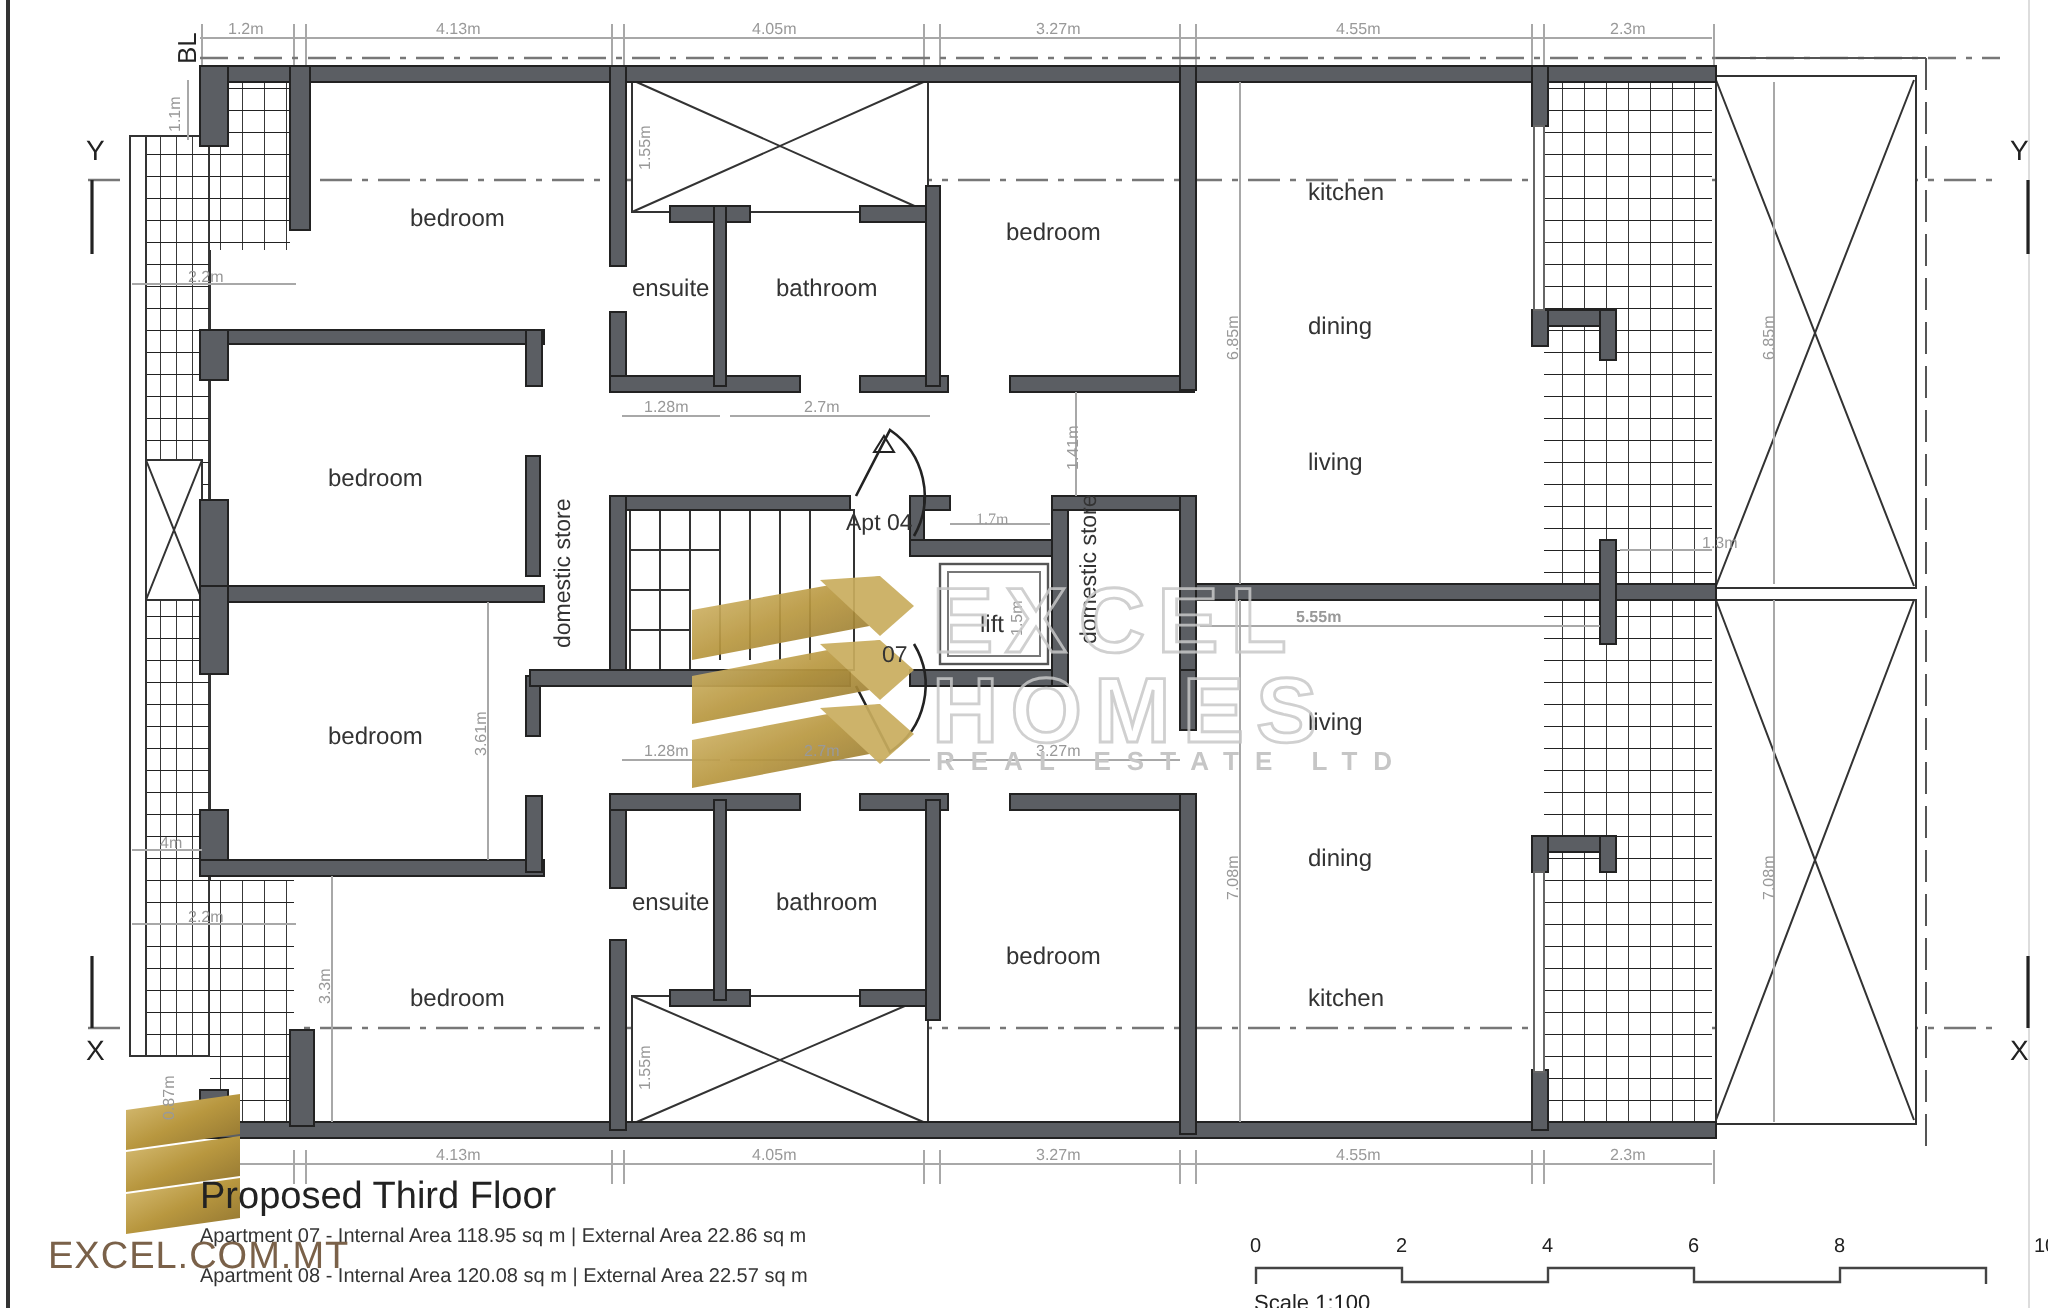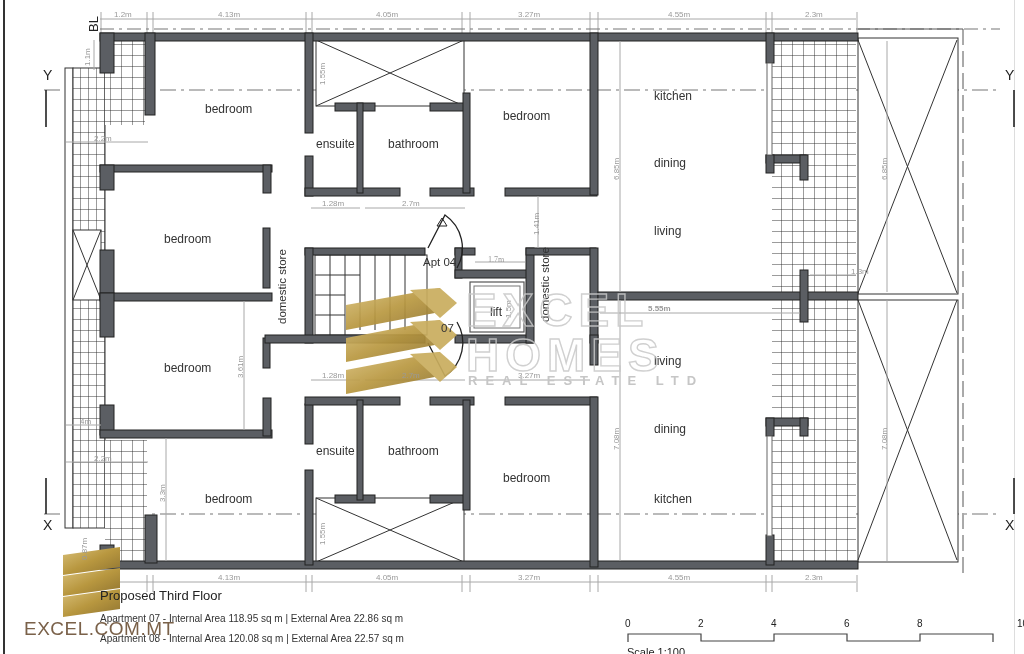--- a/index.html
+++ b/index.html
@@ -5,21 +5,21 @@
   html, body { margin:0; padding:0; background:#fff; }
   body { width:1024px; height:654px; position:relative; overflow:hidden; font-family:"Liberation Sans", sans-serif; }
   .frame-left { position:absolute; left:3px; top:0; width:2px; height:654px; background:#333; }
   .frame-right { position:absolute; left:1014px; top:0; width:1px; height:654px; background:#ddd; }
   svg.plan { position:absolute; left:0; top:0; }
   .room-label { position:absolute; font-size:12px; color:#333; white-space:nowrap; }
   .room-label.v { transform:rotate(-90deg); transform-origin:left top; font-size:11.5px; line-height:11px; text-align:center; }
   .dim { position:absolute; font-size:8px; color:#999; white-space:nowrap; }
   .dim.v { transform:rotate(-90deg); transform-origin:left top; }
   .axis-label { position:absolute; font-size:14px; color:#222; }
-  .title { position:absolute; left:100px; top:588px; font-size:13px; color:#222; }
+  .title { position:absolute; left:100px; top:588px; font-size:19px; color:#222; }
   .area-line { position:absolute; left:100px; font-size:10px; color:#333; white-space:nowrap; }
   .scale-tick { position:absolute; top:618px; font-size:10px; color:#222; }
   .scale-label { position:absolute; left:627px; top:646px; font-size:11px; color:#222; }
   .wm-excel { position:absolute; left:466px; top:283px; font-size:46px; letter-spacing:6px; color:transparent; -webkit-text-stroke:1.4px #c8c8c8; font-weight:bold; opacity:0.85; }
   .wm-homes { position:absolute; left:466px; top:328px; font-size:46px; letter-spacing:6px; color:transparent; -webkit-text-stroke:1.4px #c8c8c8; font-weight:bold; opacity:0.85; }
   .wm-sub { position:absolute; left:468px; top:373px; font-size:13px; letter-spacing:8px; color:#c6c6c6; font-weight:bold; }
   .brand-url { position:absolute; left:24px; top:618px; font-size:19px; color:#7a6149; letter-spacing:0.5px; }
 </style>
 </head>
 <body>

